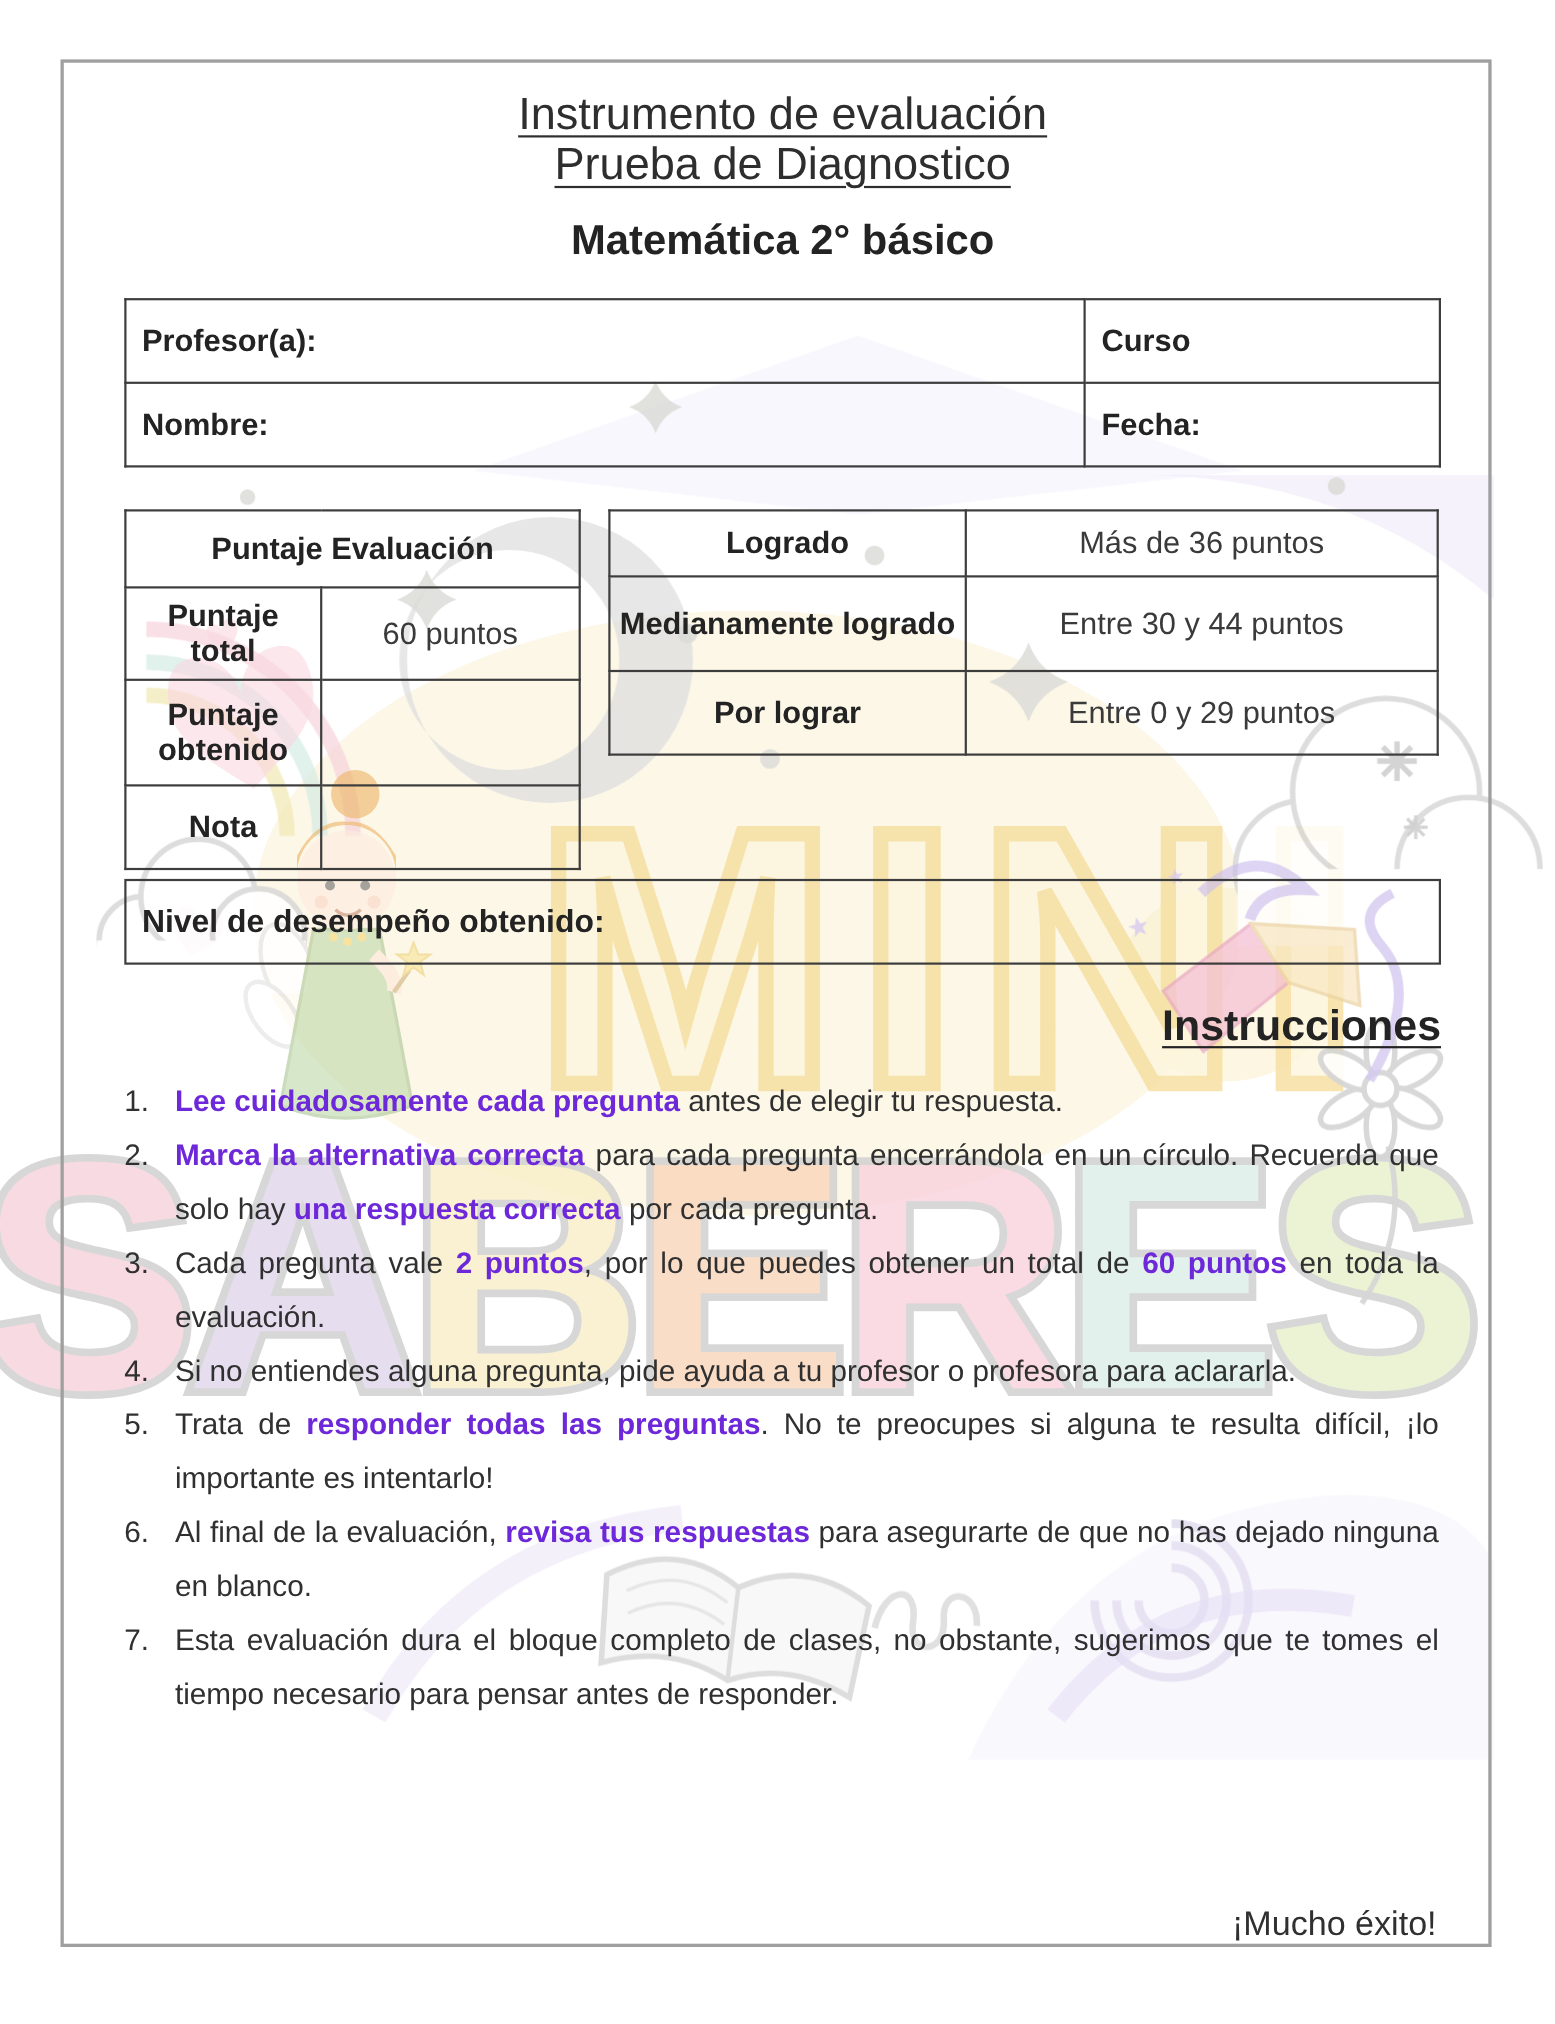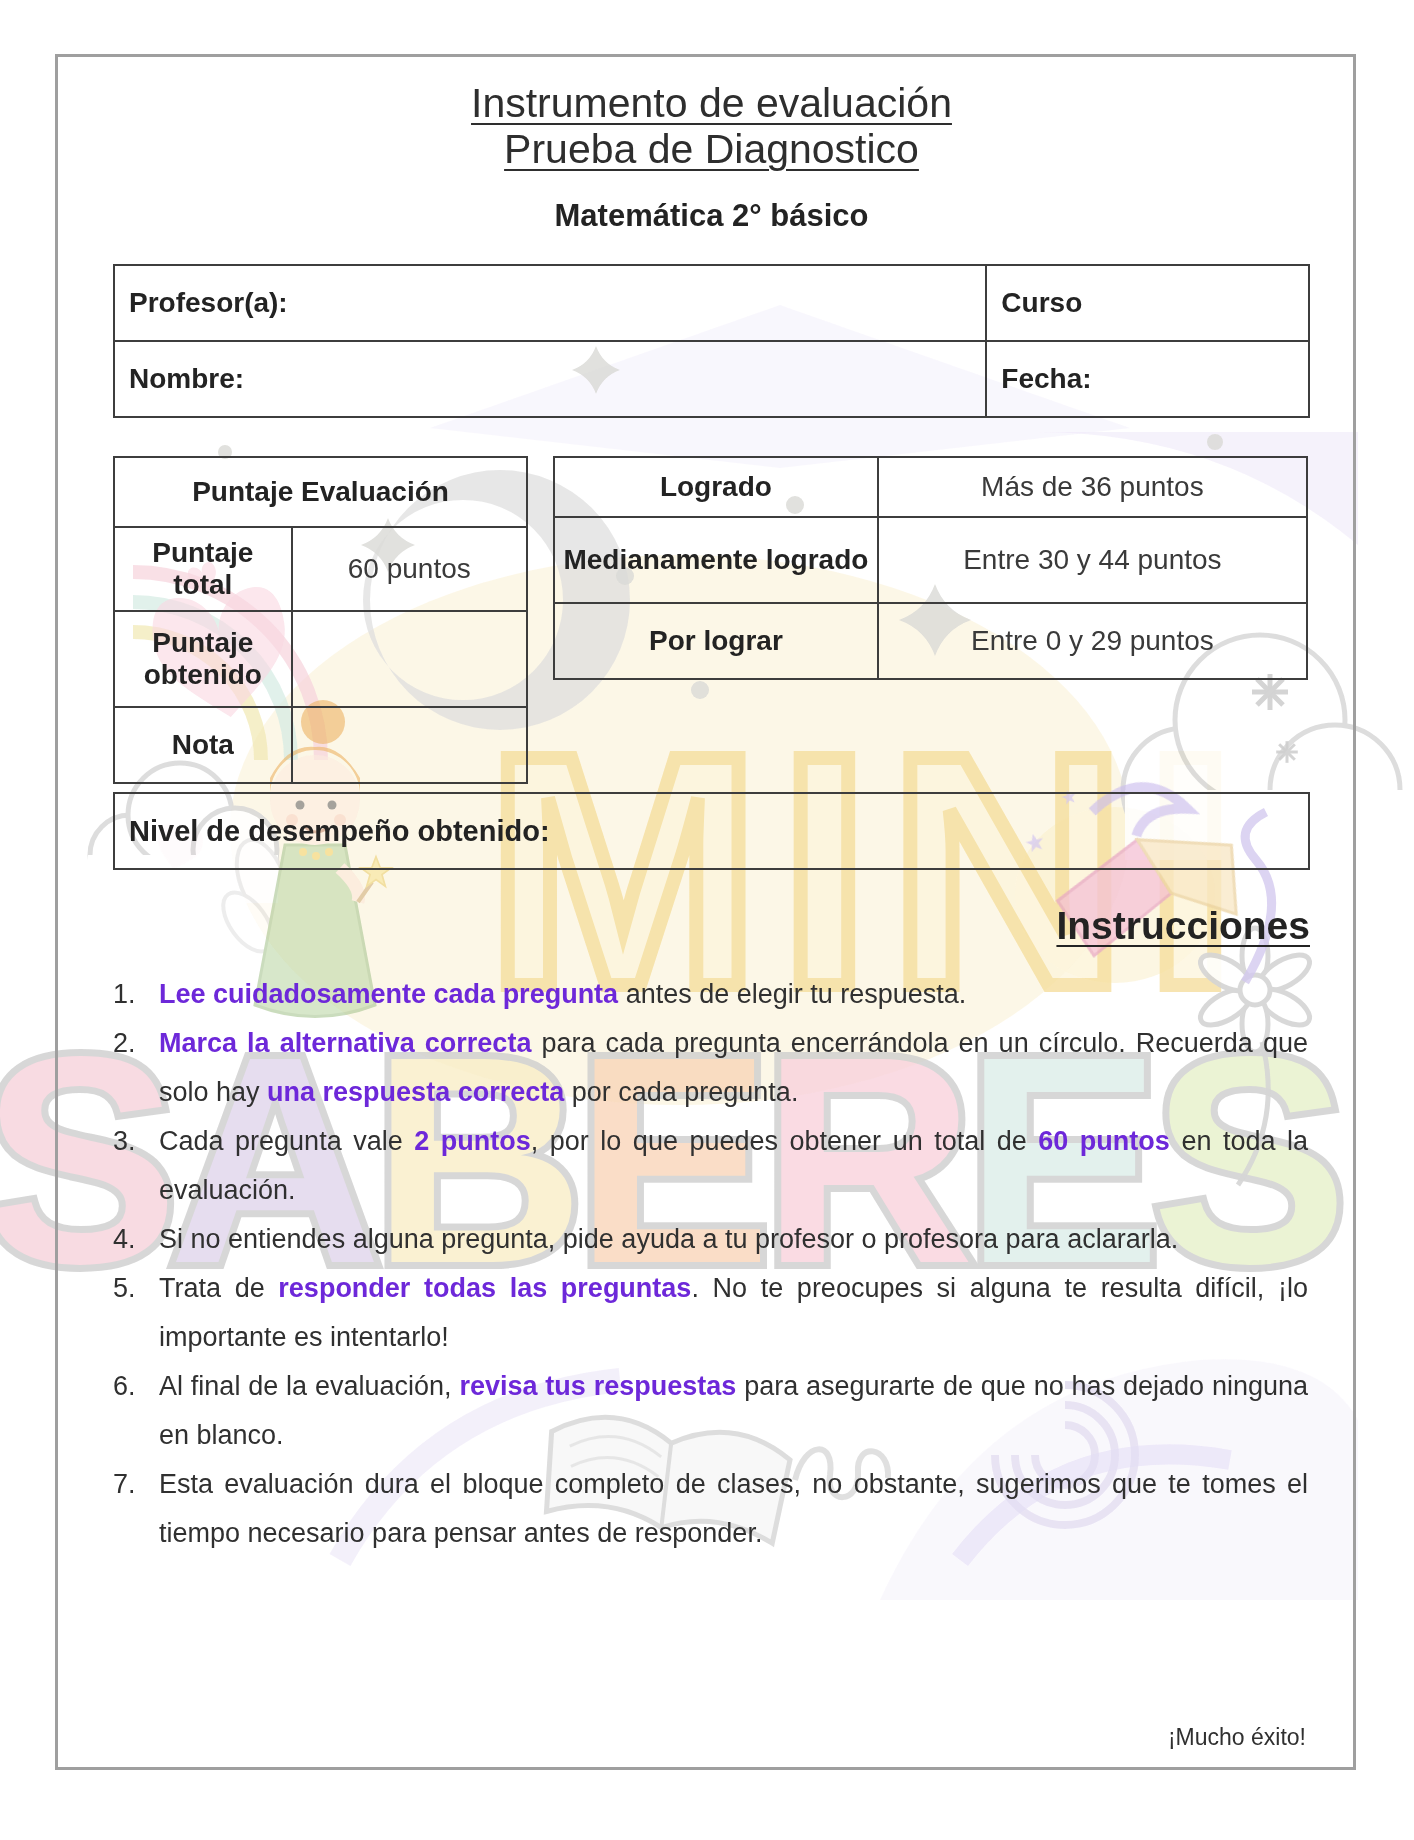--- a/index.html
+++ b/index.html
@@ -9,21 +9,21 @@
   }
   .watermark{position:absolute;left:0;top:0;z-index:0;}
   .page-frame{
     position:absolute;left:55px;top:54px;width:1301px;height:1716px;
     border:3px solid #9f9f9f;box-sizing:border-box;z-index:2;pointer-events:none;
   }
   .content{position:absolute;left:113px;top:54px;width:1197px;z-index:1;}
   .b{font-weight:bold;color:#232323;}
   .u{text-decoration:underline;text-decoration-thickness:2px;text-underline-offset:6px;}
   .title-block{text-align:center;padding-top:26px;font-size:41px;line-height:46px;color:#2e2e2e;}
-  .subject{text-align:center;margin-top:26px;font-size:31px;font-weight:bold;color:#232323;}
+  .subject{text-align:center;margin-top:26px;font-size:38px;font-weight:bold;color:#232323;}
 
   table{border-collapse:collapse;background:transparent;}
   td{border:2px solid #3d3d3d;vertical-align:middle;font-size:28px;box-sizing:border-box;}
 
   .info-table{width:100%;margin-top:30px;}
   .info-table td{height:76px;padding:8px 14px;text-align:left;}
   .info-table .c1{width:73%;}
 
   .tables-row{display:flex;gap:25px;margin-top:38px;align-items:flex-start;}
   .score-table{width:415px;padding-left:40px;}
@@ -42,21 +42,21 @@
   .obtained-box{
     margin-top:8px;border:2px solid #3d3d3d;height:78px;box-sizing:border-box;
     display:flex;align-items:center;padding-left:14px;font-size:29px;
   }
   .instr-heading{text-align:right;margin-top:34px;font-size:39px;}
   .instr-list{margin-top:22px;font-size:27px;line-height:49px;color:#303030;}
   .instr-item{display:flex;}
   .instr-num{width:46px;flex:none;}
   .instr-text{flex:1;text-align:justify;padding-right:2px;}
   .instr-text b{color:#6d28d9;}
-  .closing{margin-top:166px;text-align:right;font-size:23px;padding-right:4px;color:#303030;}
+  .closing{margin-top:166px;text-align:right;font-size:31px;padding-right:4px;color:#303030;}
 </style>
 </head>
 <body>
 
 <svg class="watermark" width="1414" height="1840" viewBox="0 0 1414 1840" aria-hidden="true">
   <g opacity="0.88" font-family="Liberation Sans, DejaVu Sans, sans-serif">
     <polygon points="430,428 780,305 1130,428 780,468" fill="#f2eefb" opacity="0.55"></polygon>
     <path d="M1030 432 Q1220 430 1358 545 L1358 432 Z" fill="#ece6f8" opacity="0.6"></path>
     <ellipse cx="680" cy="830" rx="450" ry="275" fill="#f9ecc3" opacity="0.45"></ellipse>
     <ellipse cx="1115" cy="895" rx="100" ry="88" fill="#f9ecc3" opacity="0.55"></ellipse>

